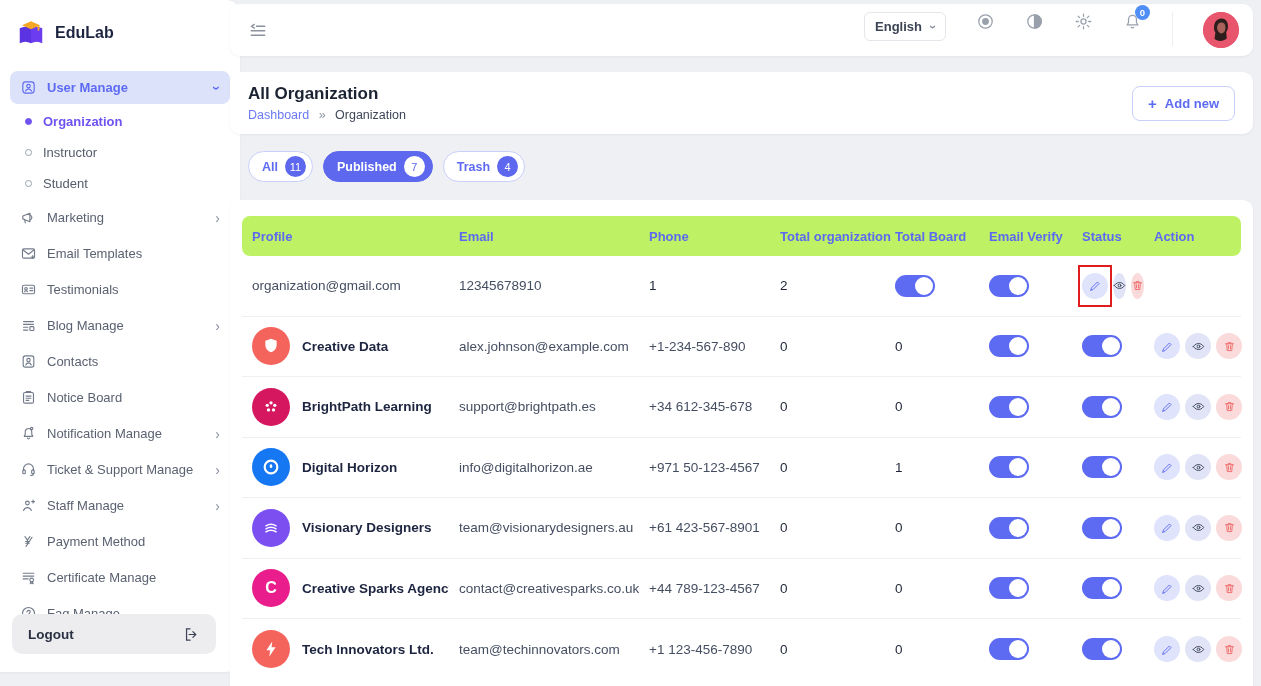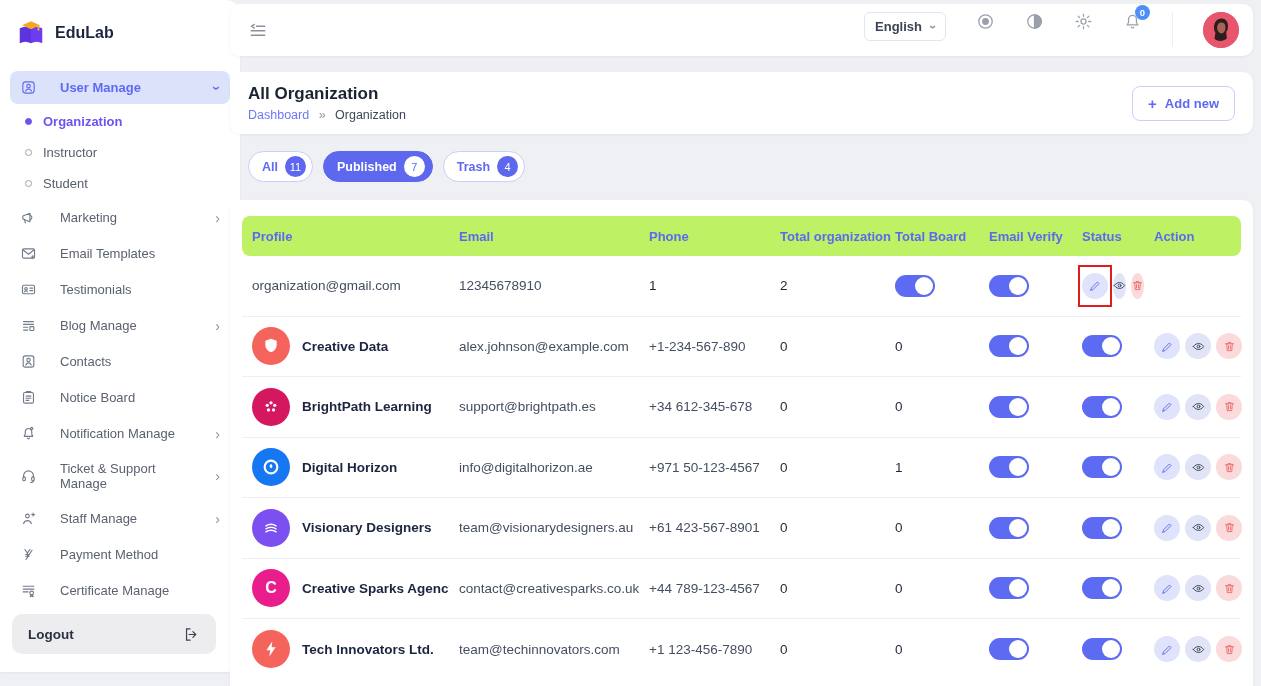--- a/index.html
+++ b/index.html
@@ -5,21 +5,21 @@
   * { margin:0; padding:0; box-sizing:border-box; }
   html,body { width:1261px; height:686px; overflow:hidden; background:#eef0f3;
     font-family:"Liberation Sans", sans-serif; position:relative; }
   .card { position:absolute; background:#fff; border-radius:10px; box-shadow:0 1px 3px rgba(20,30,60,.05); }
 
   
   .sidebar { left:0; top:0; width:240px; height:672px; border-radius:0 14px 14px 0; }
   .logo-row { display:flex; align-items:center; gap:9px; padding:18px 16px 10px; cursor:pointer; }
   .logo-text { font-size:16px; font-weight:800; color:#1c2440; }
   .menu { padding:10px 10px 0; }
-  .side-item { display:flex; align-items:center; gap:23px; padding:8px 10px; border-radius:8px;
+  .side-item { display:flex; align-items:center; gap:10px; padding:8px 10px; border-radius:8px;
     color:#5a6170; font-size:13px; margin:3px 0; cursor:pointer; }
   .side-item .icon { display:inline-flex; }
   .side-item .icon svg { width:17px; height:17px; stroke:#737b8a; fill:none; stroke-width:1.6;
     stroke-linecap:round; stroke-linejoin:round; }
   .side-item.active { background:#dde2fb; color:#5d6af2; font-weight:600; }
   .side-item.active .icon svg { stroke:#5d6af2; }
   .side-label { flex:1; }
   .chev { color:#8a90a0; font-size:14px; line-height:1; display:inline-block; }
   .chev.down { transform:rotate(90deg); }
   .side-item.active .chev { color:#5d6af2; }

